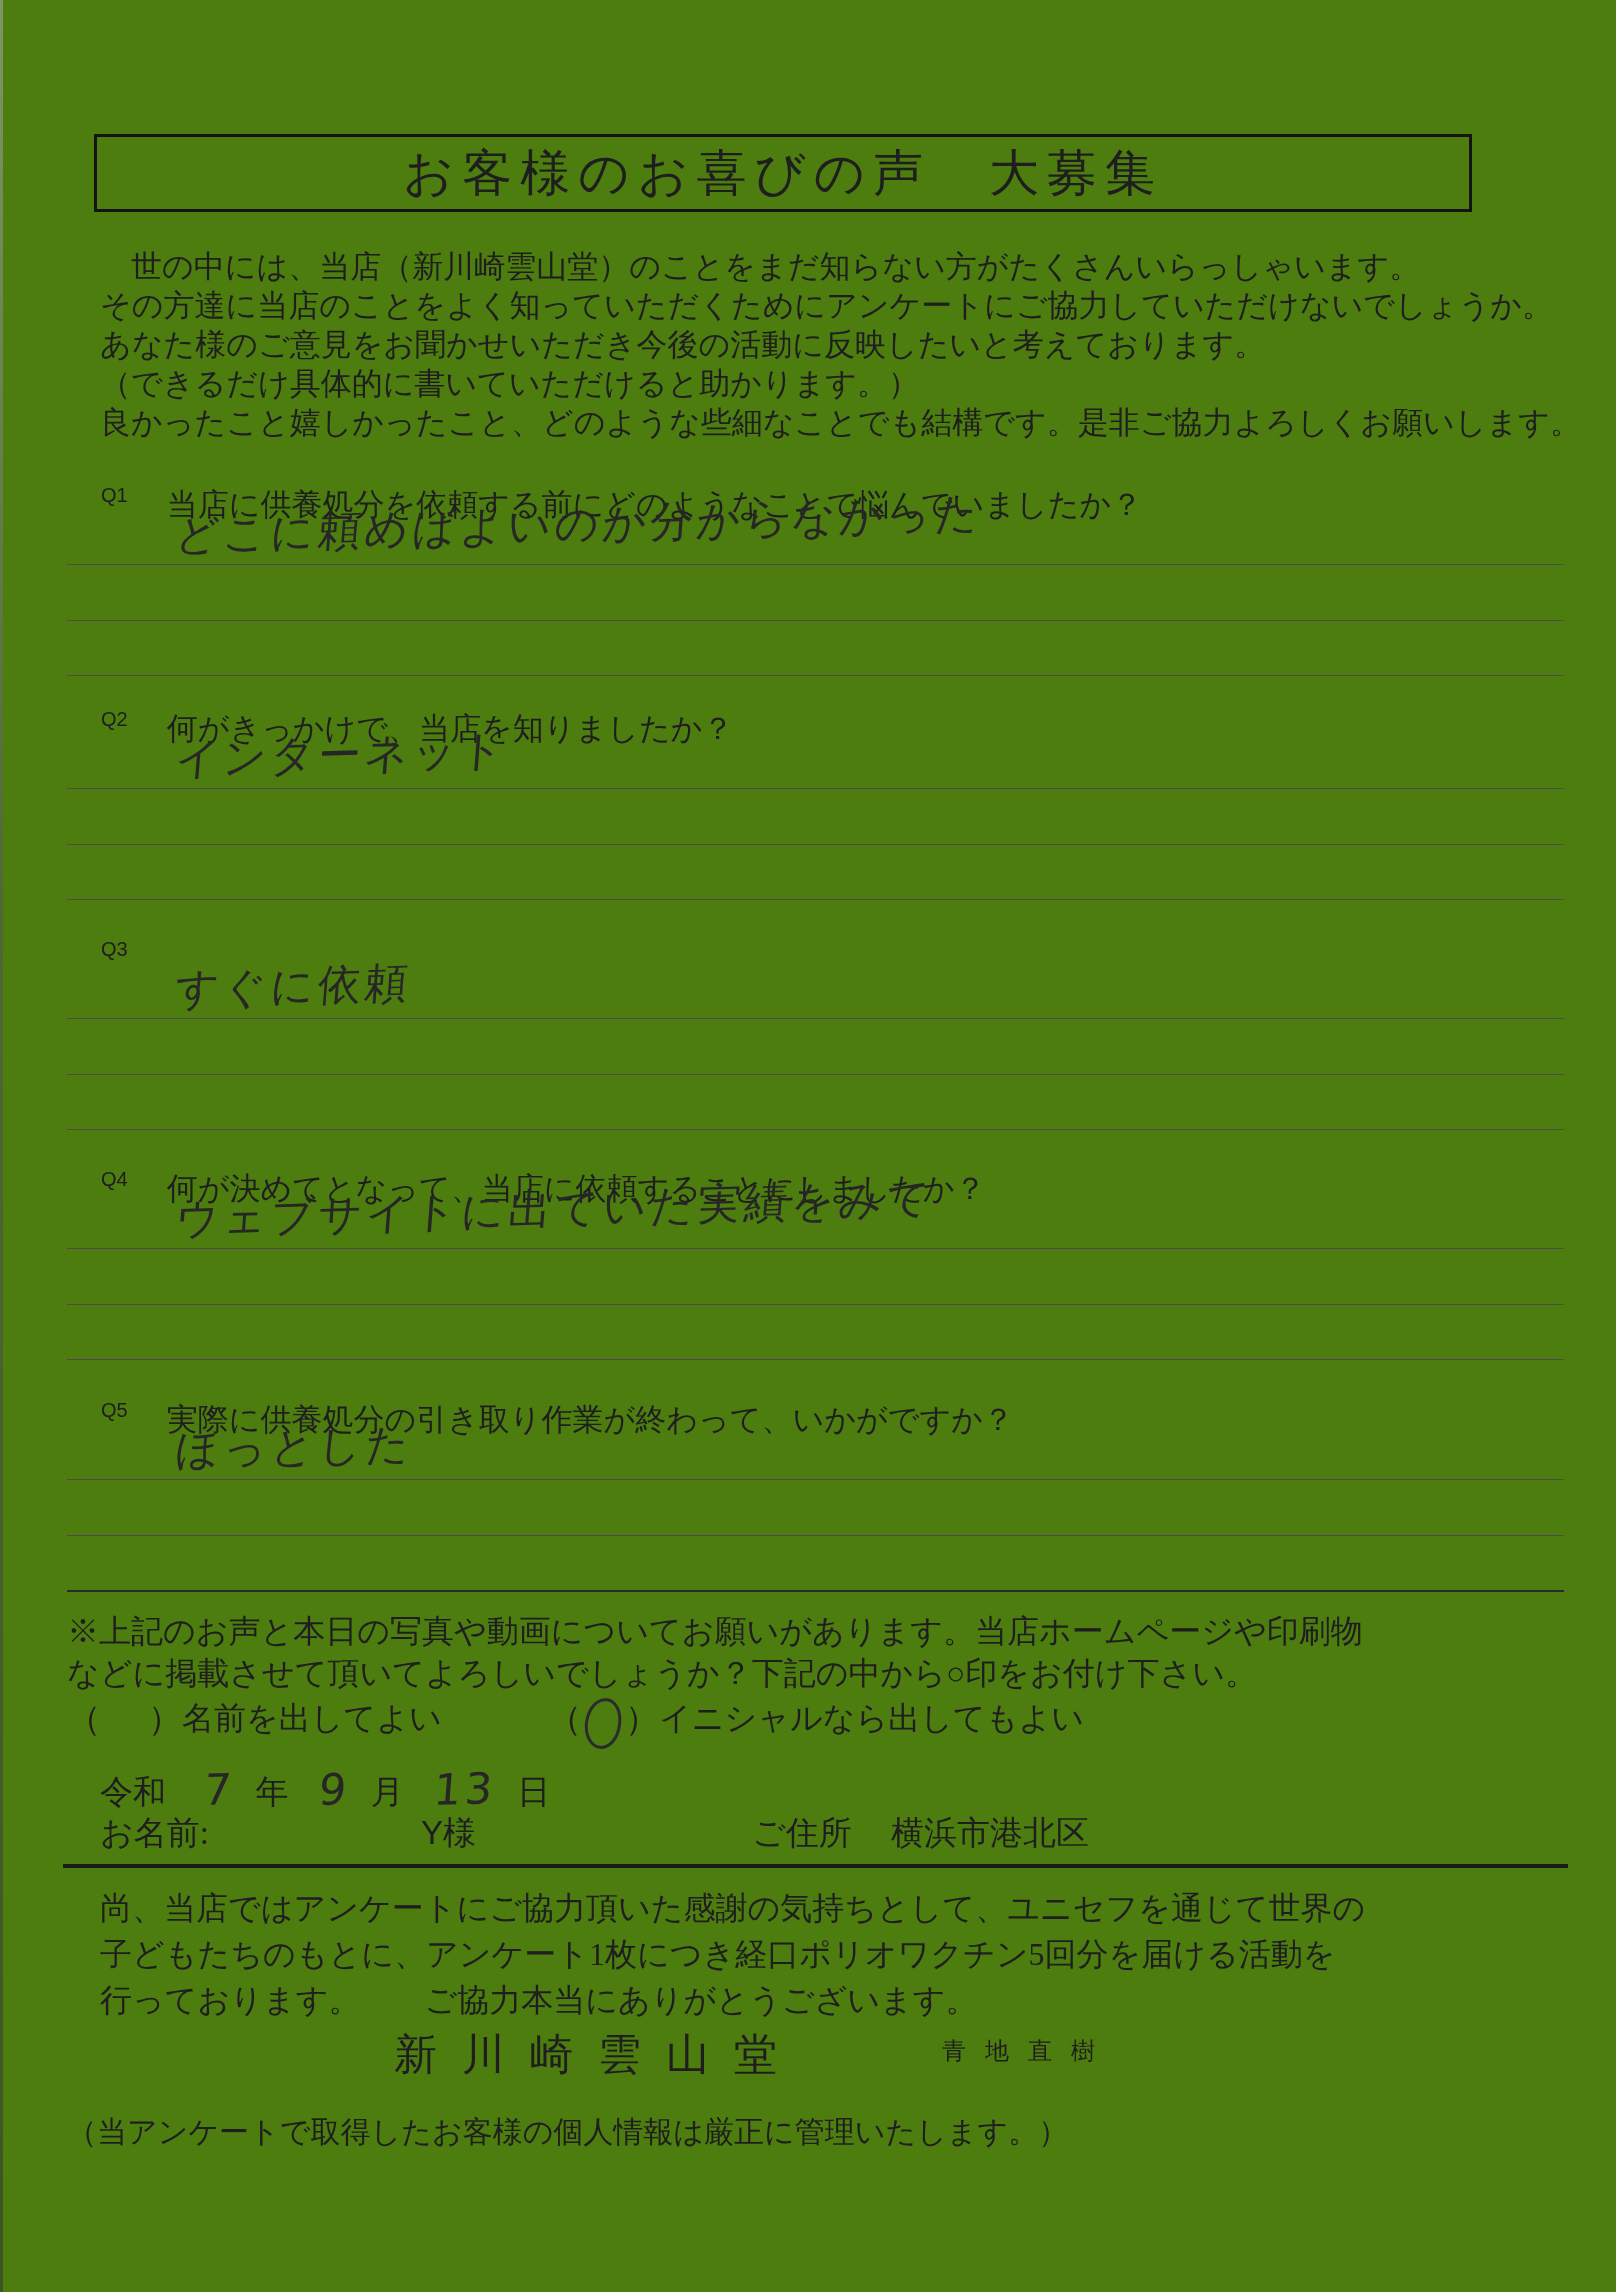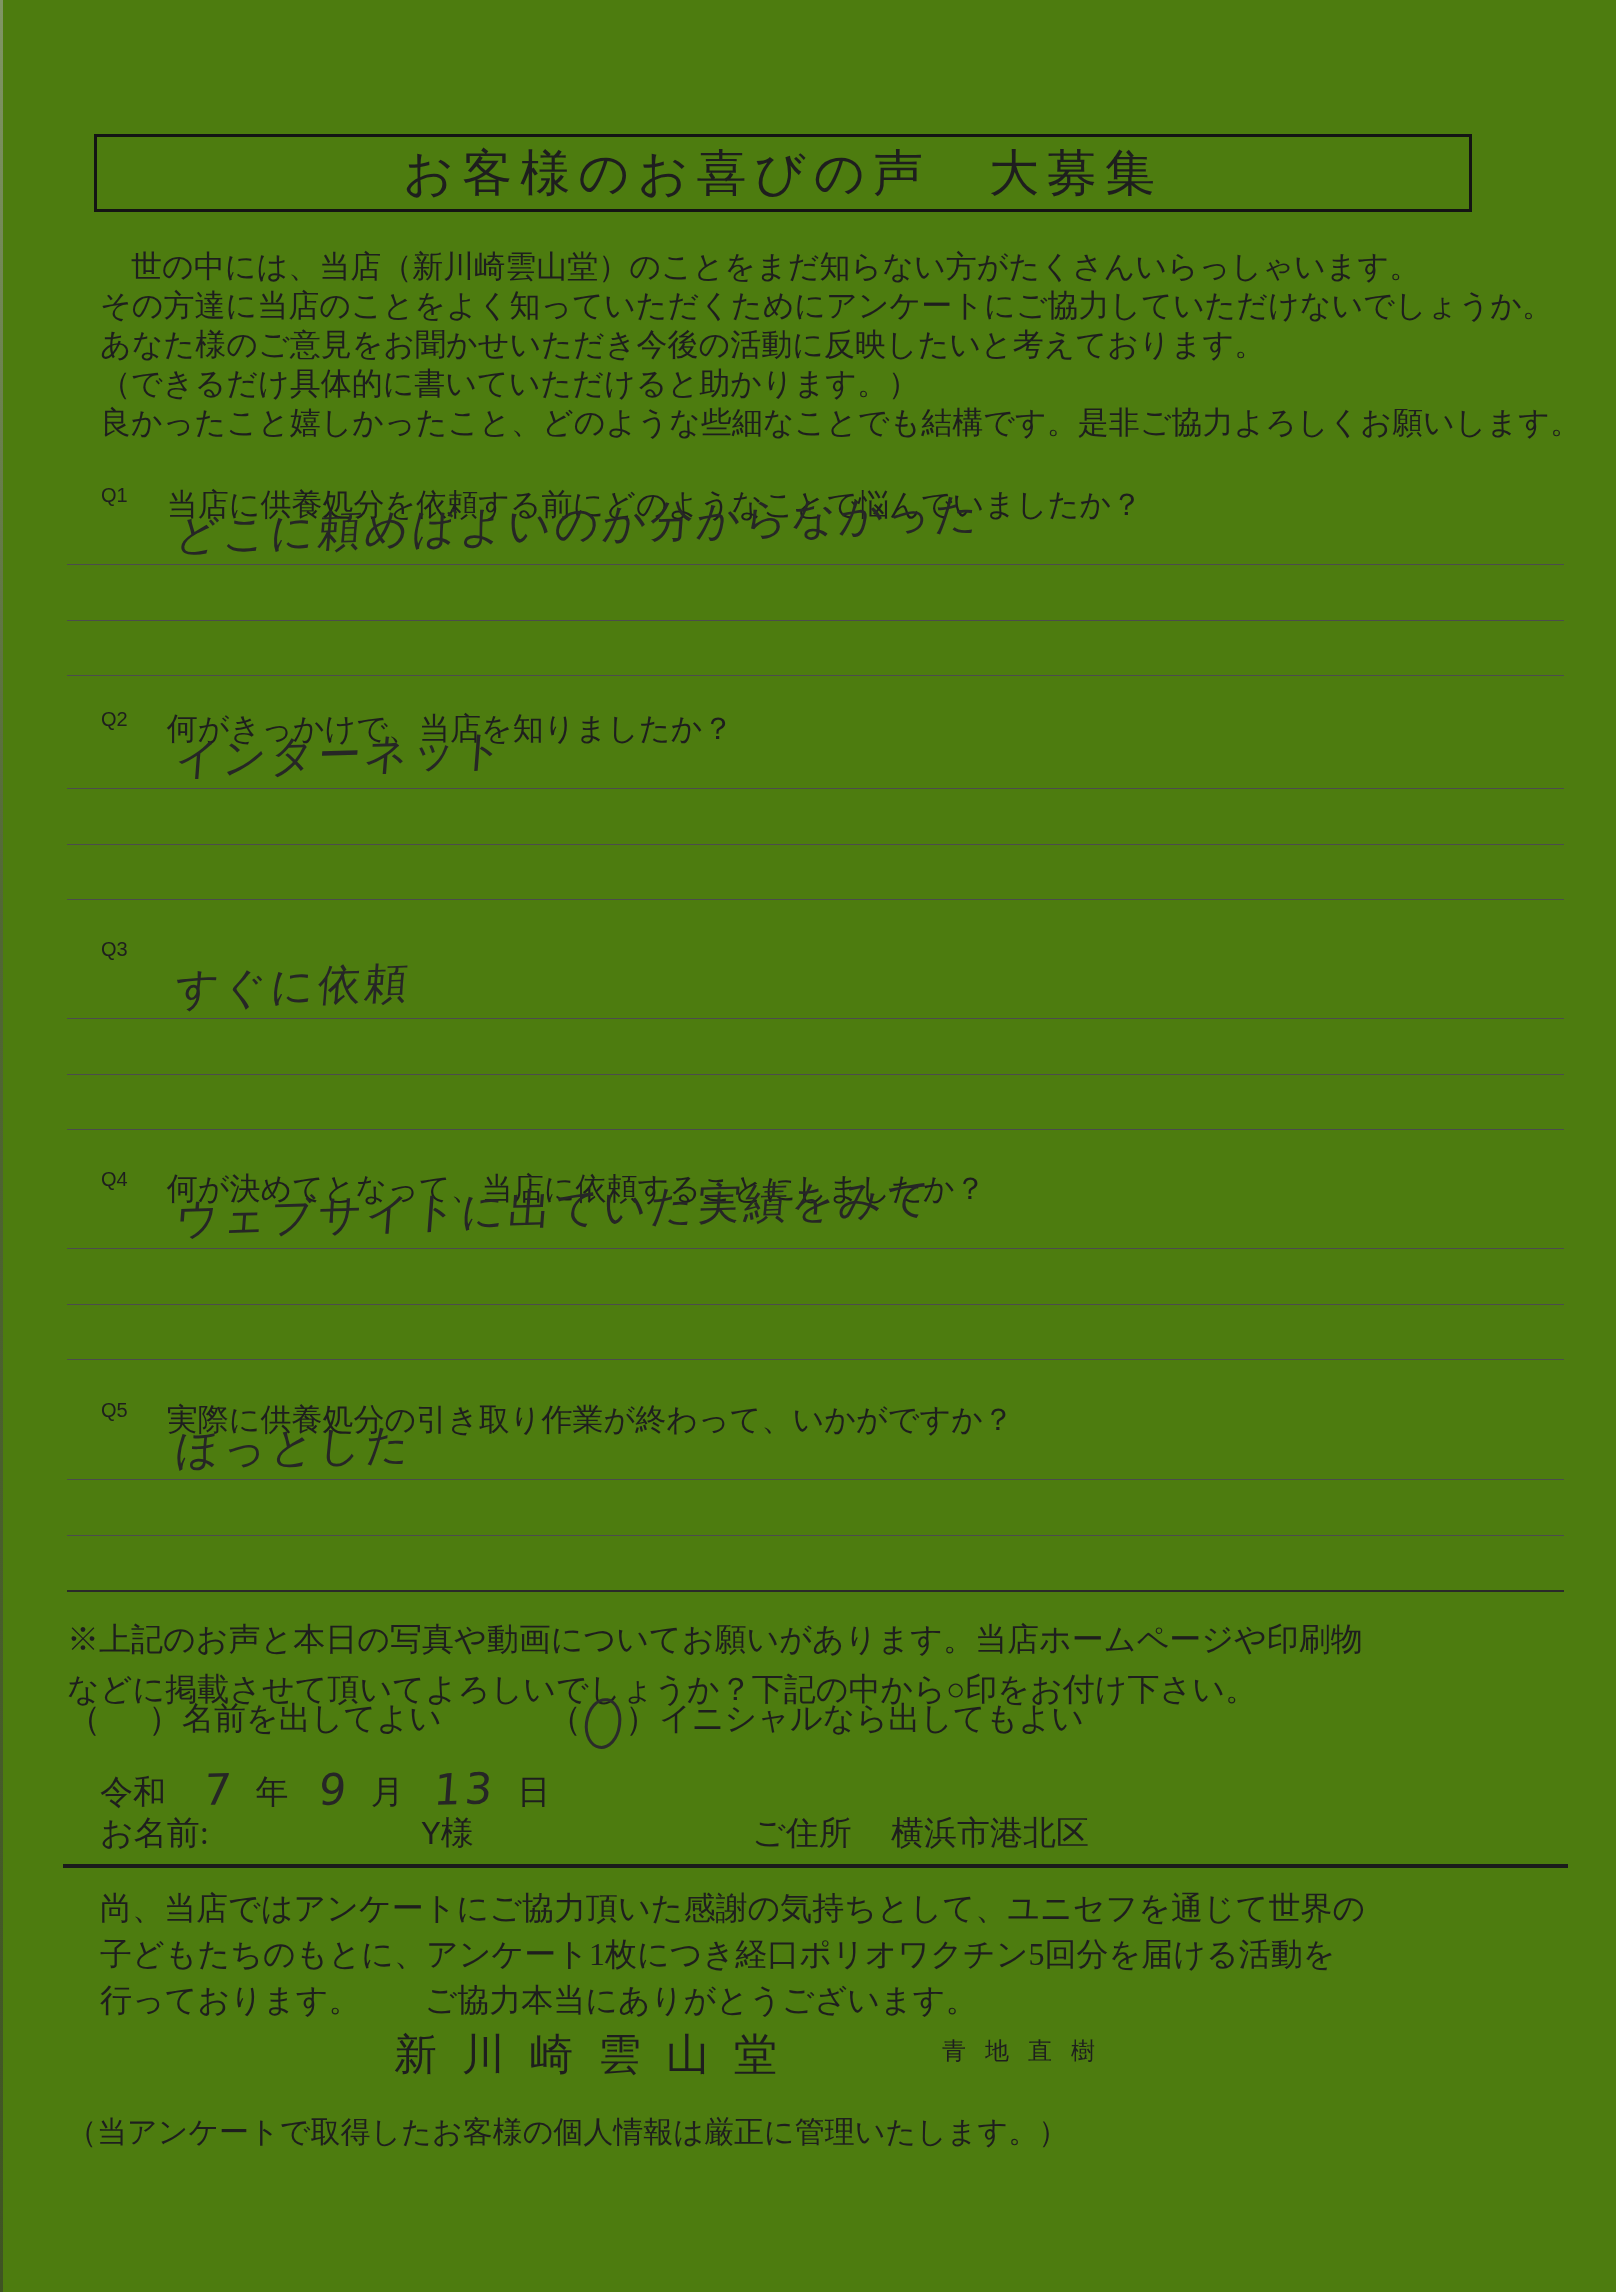--- a/index.html
+++ b/index.html
@@ -36,21 +36,21 @@
   .hw {
     font-family:"DejaVu Sans","Liberation Sans",sans-serif;
     transform:rotate(-1.6deg) skewX(-6deg); transform-origin:left bottom;
     letter-spacing:3.6px; color:#262626; font-weight:400;
   }
   .rule { position:absolute; left:0; width:100%; height:0; border-top:1.8px solid #4c4c4c; }
   .r1 { top:91px; } .r2 { top:147px; } .r3 { top:202px; }
   .q-q5 .r3 { border-top:2.7px solid #2a2a2a; }
   
   .perm { position:absolute; left:67px; top:1610px; width:1497px; }
-  .perm-line { font-size:32px; line-height:42px; white-space:nowrap;margin-top:8px; }
+  .perm-line { font-size:32px; line-height:42px; white-space:nowrap; }
   .options-row {
     position:absolute; left:0; top:86px; width:100%;
     font-size:32px; white-space:nowrap; display:flex; align-items:center;
   }
   .paren { font-size:34px; }
   .paren-gap { display:inline-block; width:47px; }
   .opt-gap { display:inline-block; width:106px; }
   .circle-mark {
     display:inline-block; width:30px; height:45px; margin:0 3.6px -9px 3.6px;
     border:3.6px solid #2b2b2b; border-radius:52% 46% 50% 48%;
@@ -61,21 +61,21 @@
     position:absolute; left:100px; top:1736px;
     display:flex; align-items:flex-end; font-size:33px; white-space:nowrap;margin-top:29px;
   }
   .date-row .hw-num { font-size:43px; margin:0 23px; }
   .date-row .era { margin-right:12.5px; }
   .date-row .unit { margin-right:5.4px; }
   
   .resp-row { position:absolute; left:0; top:1811px; width:100%; height:54px; font-size:33px; }
   .resp-row span { position:absolute; white-space:nowrap; }
   .resp-name-label { left:100px; }
-  .resp-name-value { left:421px; font-family:Liberation Mono, monospace; }
+  .resp-name-value { left:421px; font-family:Liberation Sans, sans-serif; }
   .resp-addr-label { left:752px; }
   .resp-addr-value { left:891px; }
   .resp-rule {
     position:absolute; left:63px; top:1864px; width:1505px; height:0;
     border-top:4.5px solid #1b1b1b;
   }
   
   .thanks { position:absolute; left:100px; top:1885px; width:1451px; }
   .thanks-line { font-size:32px; line-height:46px; white-space:nowrap; }
   

